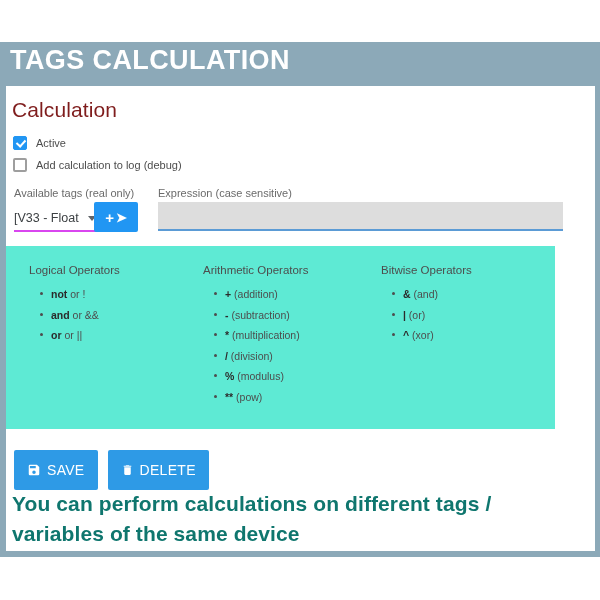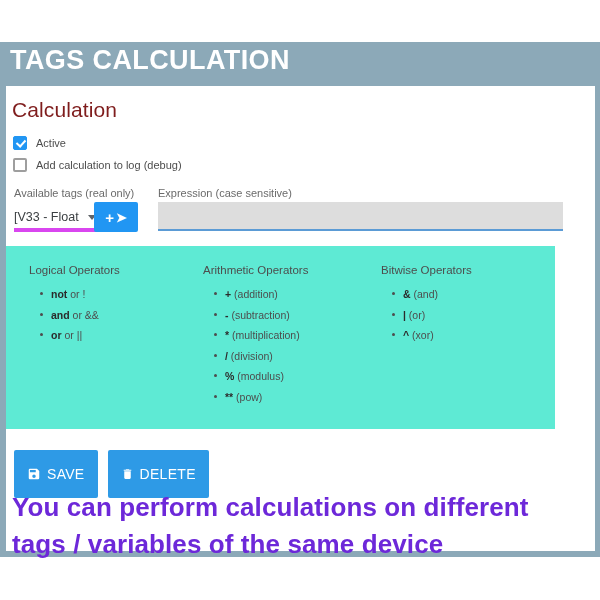--- a/index.html
+++ b/index.html
@@ -147,21 +147,21 @@
     position: absolute;
     left: 8px;
     top: 120px;
     width: 82px;
     height: 26px;
     display: flex;
     align-items: center;
     justify-content: space-between;
     font-size: 12.5px;
     color: #3c4043;
-    border-bottom: 4px solid #d946ef;
+    border-bottom: 2px solid #d946ef;
     box-sizing: border-box;
     background: #ffffff;
     cursor: pointer;
   }
   .tag-select .sel-text {
     white-space: nowrap;
     overflow: hidden;
   }
   .caret {
     width: 0; height: 0;
@@ -270,40 +270,40 @@
     left: 14px;
     top: 450px;
     display: flex;
     gap: 10px;
   }
   .act-btn {
     background: #2e9ae6;
     border: none;
     border-radius: 2px;
     color: #ffffff;
-    height: 48px;
+    height: 40px;
     padding: 0 13px;
     display: flex;
     align-items: center;
     gap: 6px;
     font-size: 14px;
     font-family: "Liberation Sans", sans-serif;
     letter-spacing: 0.3px;
     cursor: pointer;
   }
   .act-btn svg { display: block; flex: none; }
 
   
   .caption {
     position: absolute;
     left: 12px;
     top: 489px;
     width: 570px;
-    color: #6d28d9;
-    font-size: 26px;
+    color: #0f766e;
+    font-size: 21px;
     font-weight: bold;
     line-height: 1.42;
     letter-spacing: 0.1px;
   }
 </style>
 </head>
 <body>
 
 <div id="page">
 

